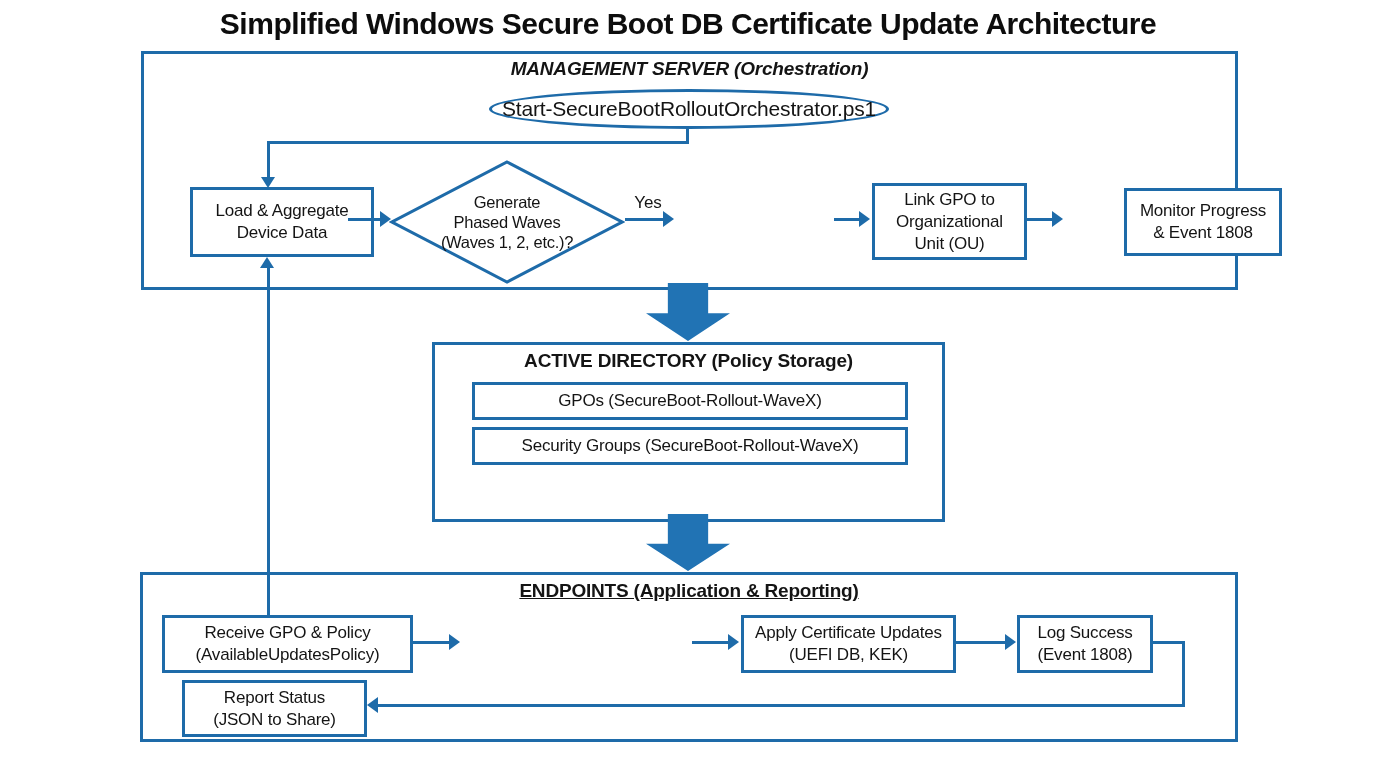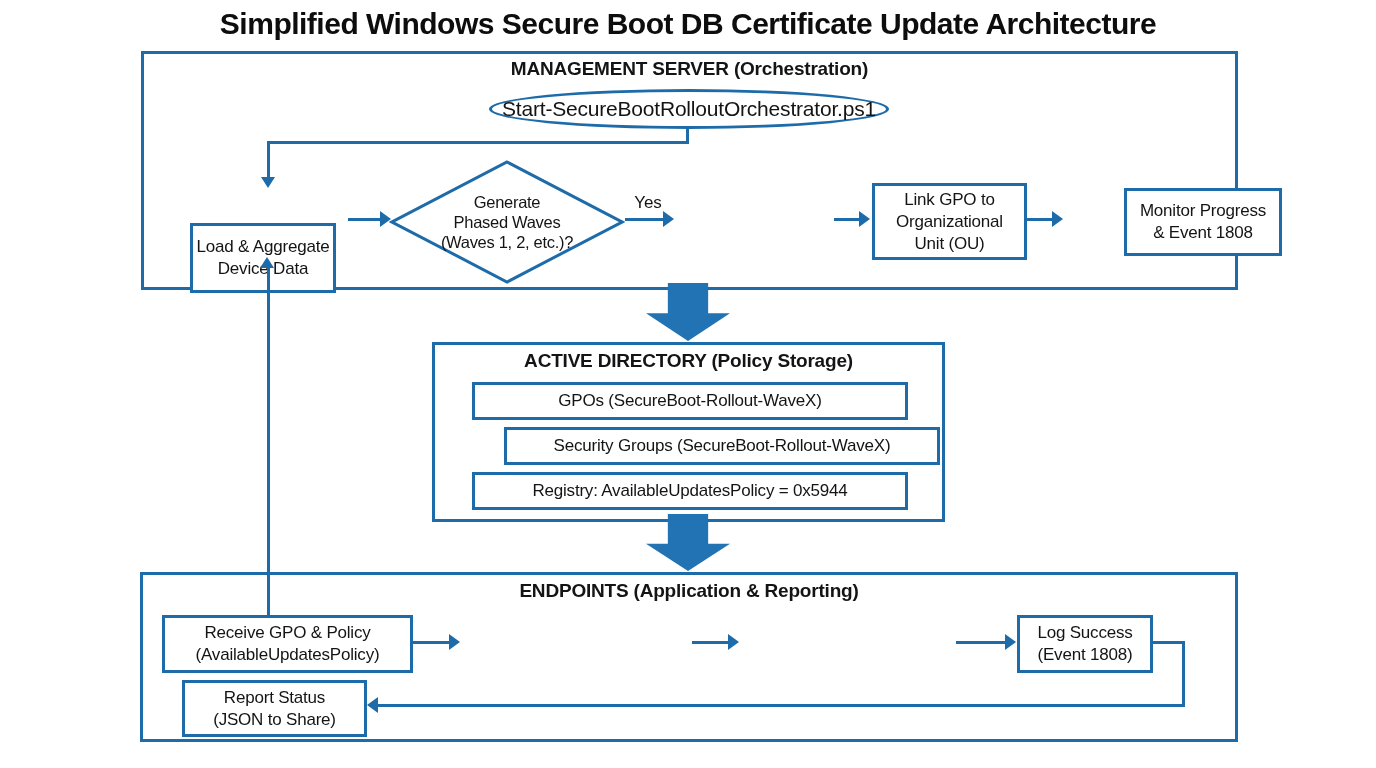--- a/index.html
+++ b/index.html
@@ -53,30 +53,30 @@
   .yes-label{font-size:17px;text-align:center;}
 </style>
 </head>
 <body>
 
 <div class="canvas">
 
   <div class="abs title">Simplified Windows Secure Boot DB Certificate Update Architecture</div>
 
   <div class="abs section" style="left:141px;top:51px;width:1097px;height:239px;"></div>
-  <div class="abs section-header" style="left:141px;top:58px;width:1097px;">MANAGEMENT SERVER (Orchestration)</div>
+  <div class="abs section-header" style="left:141px;top:58px;width:1097px;font-style:italic;">MANAGEMENT SERVER (Orchestration)</div>
 
   <div class="abs ellipse" style="left:489px;top:89px;width:400px;height:40px;">Start-SecureBootRolloutOrchestrator.ps1</div>
 
   <div class="abs vl" style="left:686px;top:127px;height:17px;"></div>
   <div class="abs hl" style="left:267px;top:141px;width:422px;"></div>
   <div class="abs vl" style="left:267px;top:141px;height:36px;"></div>
   <div class="abs ah ah-down" style="left:261px;top:177px;"></div>
 
-  <div class="abs box" style="left:190px;top:187px;width:146px;height:70px;margin-top:36px;">Load &amp; Aggregate
+  <div class="abs box" style="left:190px;top:187px;width:184px;height:70px;">Load &amp; Aggregate
 Device Data</div>
 
   <div class="abs hl" style="left:348px;top:218px;width:32px;"></div>
   <div class="abs ah ah-right" style="left:380px;top:211px;"></div>
 
   <svg class="abs" style="left:389px;top:159px;" width="236" height="126">
     <polygon points="118,3 233,63 118,123 3,63" fill="#ffffff" stroke="#1e6ba9" stroke-width="3"></polygon>
   </svg>
   <div class="abs diamond-text" style="left:389px;top:159px;width:236px;height:126px;">Generate
 Phased Waves
@@ -101,38 +101,39 @@
 &amp; Event 1808</div>
 
   <div class="abs ah ah-up" style="left:260px;top:257px;"></div>
   <div class="abs vl" style="left:267px;top:267px;height:348px;"></div>
 
   <div class="abs big-arrow" style="left:646px;top:283px;width:84px;height:58px;"></div>
 
   <div class="abs section" style="left:432px;top:342px;width:513px;height:180px;"></div>
   <div class="abs section-header" style="left:432px;top:350px;width:513px;">ACTIVE DIRECTORY (Policy Storage)</div>
   <div class="abs box" style="left:472px;top:382px;width:436px;height:38px;">GPOs (SecureBoot-Rollout-WaveX)</div>
-  <div class="abs box" style="left:472px;top:427px;width:436px;height:38px;margin-left:32px;">Security Groups (SecureBoot-Rollout-WaveX)</div>
-  <div class="abs box" style="left:472px;top:472px;width:436px;height:38px;">Registry: AvailableUpdatesPolicy = 0x5944</div>
+  <div class="abs box" style="left:472px;top:427px;width:436px;height:38px;">Security Groups (SecureBoot-Rollout-WaveX)</div>
 
   <div class="abs big-arrow" style="left:646px;top:514px;width:84px;height:57px;"></div>
 
   <div class="abs section" style="left:140px;top:572px;width:1098px;height:170px;"></div>
-  <div class="abs section-header" style="left:140px;top:580px;width:1098px;">ENDPOINTS (Application &amp; Reporting)</div>
+  <div class="abs section-header" style="left:140px;top:580px;width:1098px;text-decoration:underline;">ENDPOINTS (Application &amp; Reporting)</div>
 
   <div class="abs box" style="left:162px;top:615px;width:251px;height:58px;">Receive GPO &amp; Policy
 (AvailableUpdatesPolicy)</div>
 
   <div class="abs hl" style="left:413px;top:641px;width:36px;"></div>
   <div class="abs ah ah-right" style="left:449px;top:634px;"></div>
 
 
   <div class="abs hl" style="left:692px;top:641px;width:36px;"></div>
   <div class="abs ah ah-right" style="left:728px;top:634px;"></div>
 
+  <div class="abs box" style="left:741px;top:615px;width:215px;height:58px;">Apply Certificate Updates
+(UEFI DB, KEK)</div>
 
   <div class="abs hl" style="left:956px;top:641px;width:49px;"></div>
   <div class="abs ah ah-right" style="left:1005px;top:634px;"></div>
 
   <div class="abs box" style="left:1017px;top:615px;width:136px;height:58px;">Log Success
 (Event 1808)</div>
 
   <div class="abs hl" style="left:1153px;top:641px;width:32px;"></div>
   <div class="abs vl" style="left:1182px;top:641px;height:66px;"></div>
   <div class="abs hl" style="left:377px;top:704px;width:808px;"></div>

